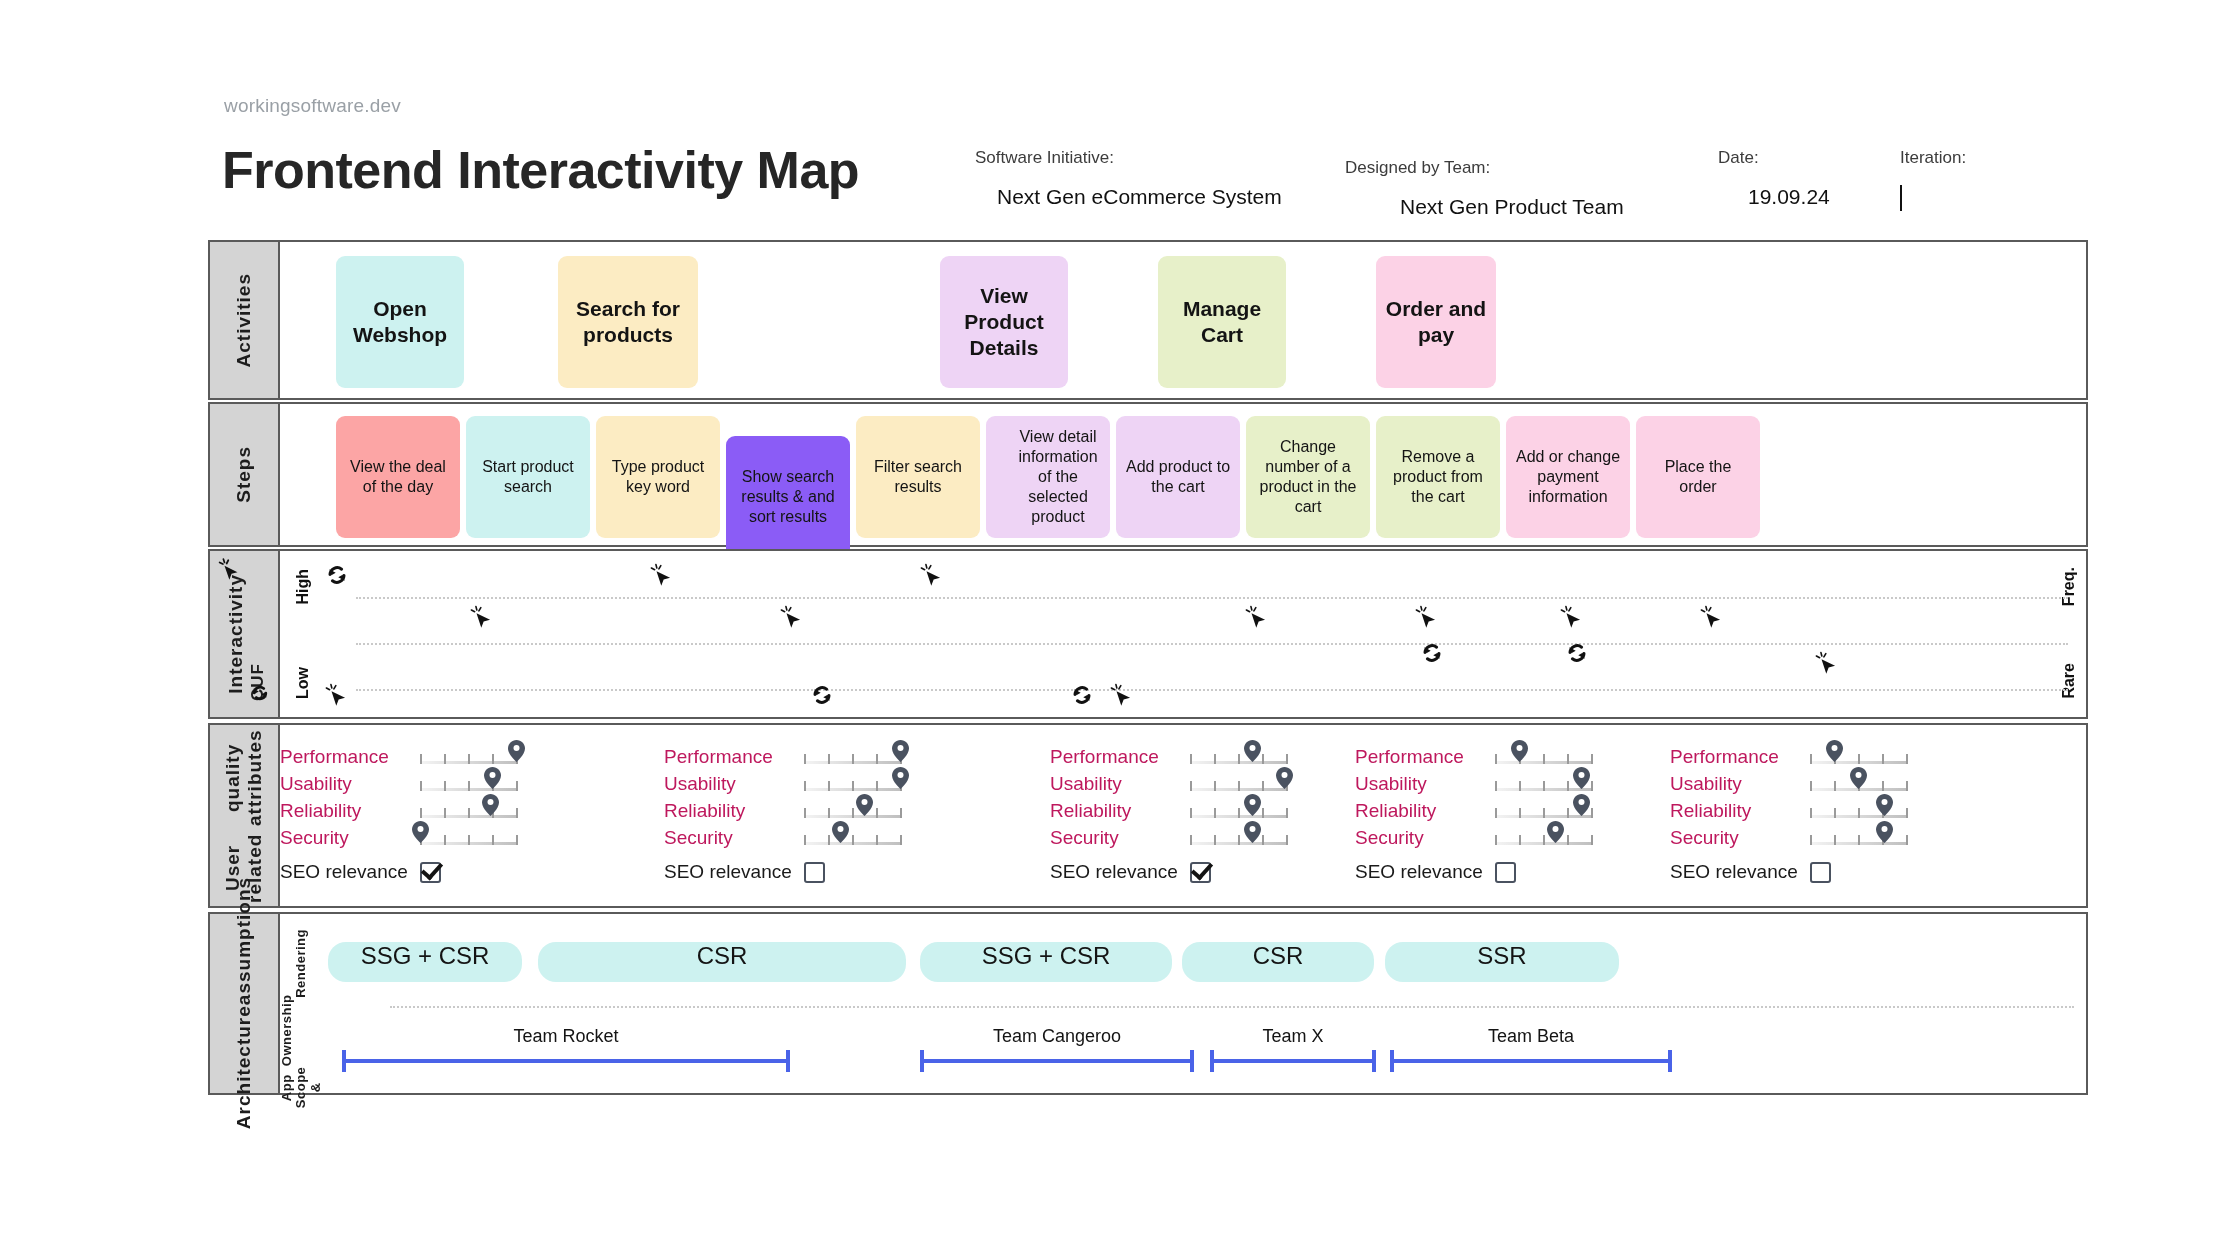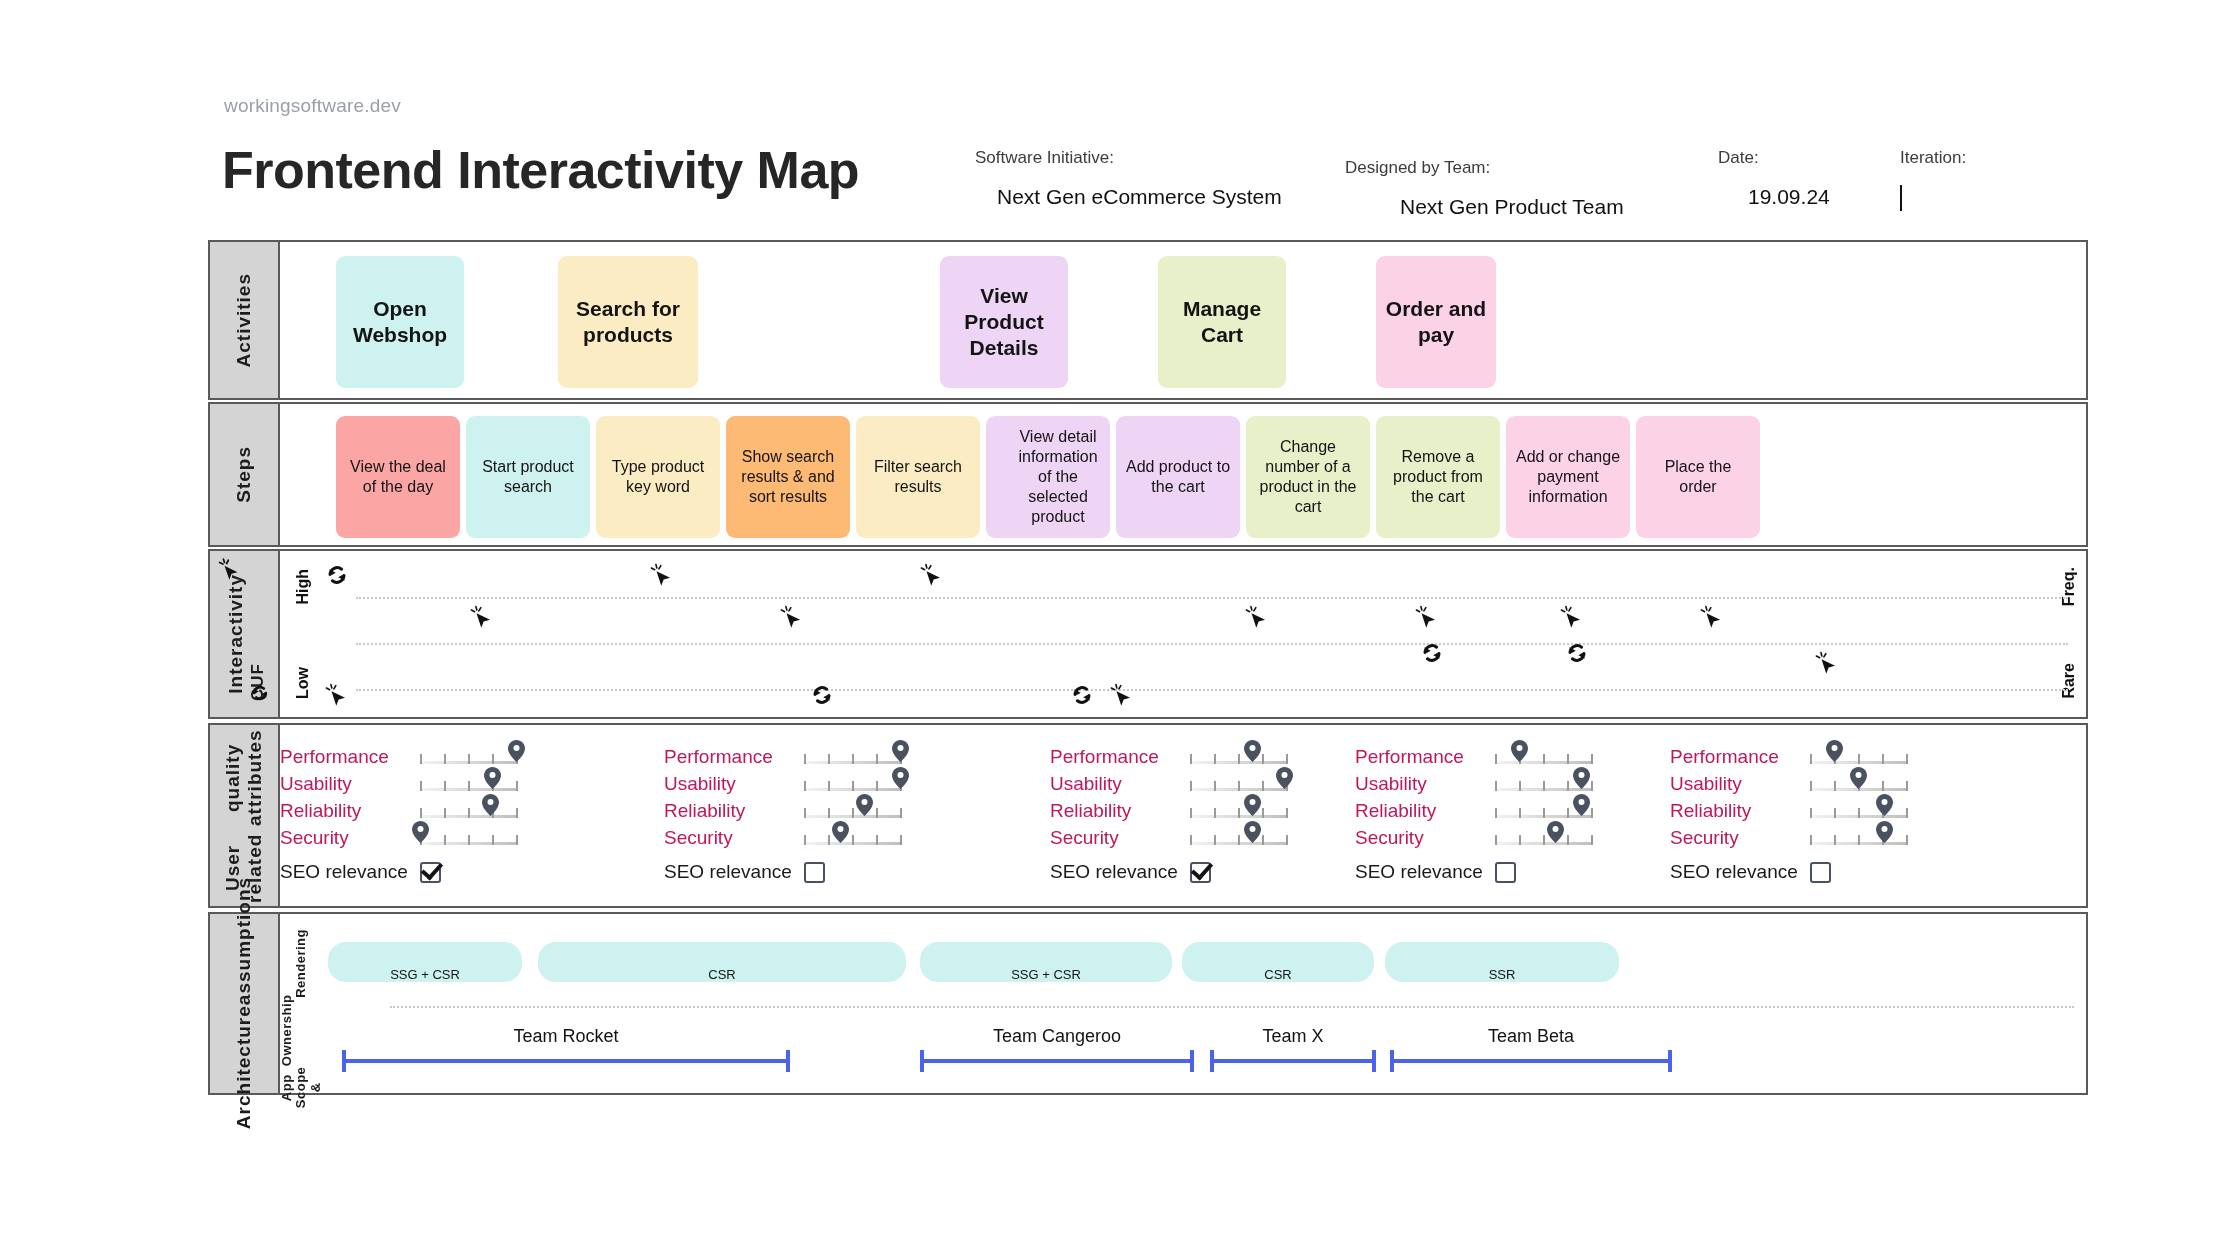--- a/index.html
+++ b/index.html
@@ -65,21 +65,21 @@
   .checkbox{width:21px;height:21px;border:2px solid #4a5260;border-radius:3px;
             position:relative;box-sizing:border-box;background:#fff;}
   .checkbox.on::after{content:"";position:absolute;left:4px;top:-5px;width:8px;height:16px;
             border:solid #141414;border-width:0 4px 4px 0;transform:rotate(42deg);}
   
   #band-arch{top:672px;height:183px;}
   .sublab{position:absolute;width:34px;top:0;display:flex;align-items:center;justify-content:center;}
   .sublab span{writing-mode:vertical-rl;transform:rotate(180deg);font-size:13px;font-weight:bold;
                letter-spacing:.5px;color:#1d1d1d;text-align:center;line-height:1.1;}
   .render-chip{position:absolute;height:40px;border-radius:18px;background:#cdf2f0;
-               display:flex;align-items:flex-end;justify-content:center;font-size:13px;color:#141414;}
+               display:flex;align-items:flex-start;justify-content:center;font-size:24px;color:#141414;}
   .arch-div{position:absolute;left:110px;right:12px;border-top:2px dotted #c9c9c9;}
   .teambar{position:absolute;height:4px;background:#4a63e8;}
   .teamcap{position:absolute;width:4px;height:22px;background:#4a63e8;}
   .teamname{position:absolute;font-size:18px;color:#141414;text-align:center;}
 </style>
 </head>
 <body>
 
 <div id="header">
   <div id="brand">workingsoftware.dev</div>
@@ -135,21 +135,21 @@
     <div class="bandbody" id="steps-body">
         <div class="card step-card" style="left: 56px; background: #fca5a5;">
           <span>View the deal of the day</span>
         </div>
         <div class="card step-card" style="left: 186px; background: rgb(205, 242, 240);">
           <span>Start product search</span>
         </div>
         <div class="card step-card" style="left: 316px; background: rgb(252, 236, 195);">
           <span>Type product key word</span>
         </div>
-        <div class="card step-card" style="left: 446px; background: #fdba74;">
+        <div class="card step-card" style="left: 446px; background: #8b5cf6; margin-top: 20px;">
           <span>Show search results &amp; and sort results</span>
         </div>
         <div class="card step-card" style="left: 576px; background: rgb(252, 236, 195);">
           <span>Filter search results</span>
         </div>
         <div class="card step-card" style="left: 706px; background: rgb(238, 212, 245); padding-left: 28px;">
           <span>View detail information of the selected product</span>
         </div>
         <div class="card step-card" style="left: 836px; background: rgb(238, 212, 245);">
           <span>Add product to the cart</span>

